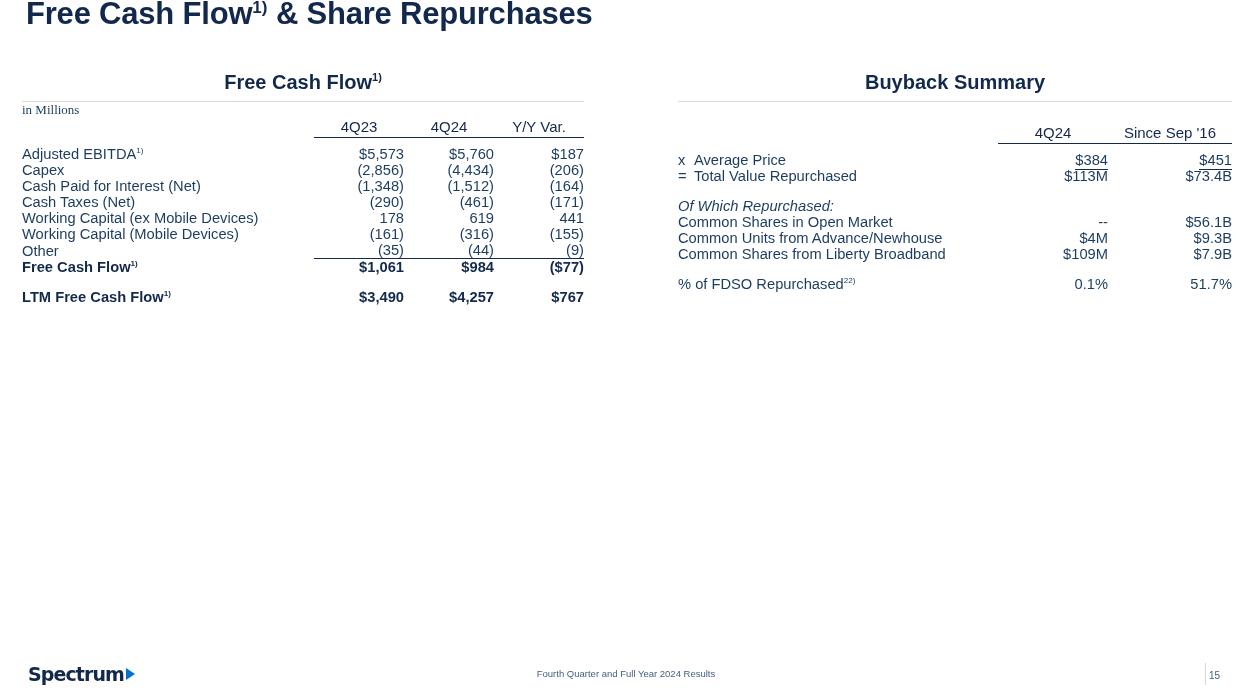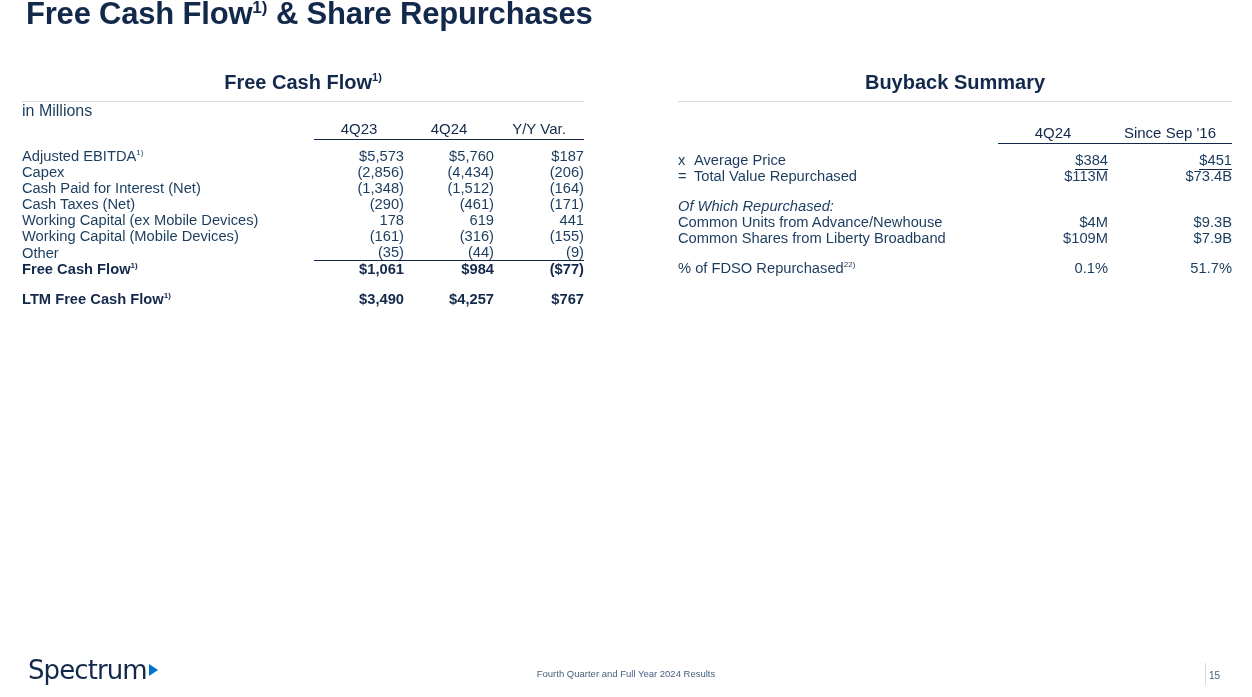--- a/index.html
+++ b/index.html
@@ -67,25 +67,26 @@
     color: #1b3c5e;
   }
   table.fin td, table.fin th {
     padding: 0;
     font-weight: normal;
     vertical-align: bottom;
     white-space: nowrap;
   }
 
   .units-cell {
-    font-size: 16px;
+    font-size: 13px;
     color: #1b3c5e;
     padding-top: 7px;
     padding-left: 10px;
     padding-bottom: 2px;
+    font-family: Liberation Serif, serif;
   }
 
   .colhead {
     text-align: center;
     font-weight: bold;
     font-size: 15px;
     color: #13294b;
     padding-bottom: 1px;
   }
   .colhead span.ul {
@@ -127,22 +128,22 @@
   .logo {
     position: absolute;
     left: 28px;
     bottom: 12px;
     display: flex;
     align-items: center;
     gap: 2px;
   }
   .logo-text {
     font-family: "DejaVu Sans", sans-serif;
-    font-size: 26px;
-    font-weight: normal;
+    font-size: 19px;
+    font-weight: bold;
     color: #13294b;
     letter-spacing: -0.9px;
   }
   .logo-arrow {
     width: 0; height: 0;
     border-top: 6px solid transparent;
     border-bottom: 6px solid transparent;
     border-left: 9px solid #0073d1;
     margin-bottom: 1px;
   }
@@ -322,20 +323,25 @@
       <tr class="gap">
           <td colspan="3"></td>
         </tr>
 
       <tr>
         <td class="italic-head">Of Which Repurchased:</td>
         <td></td>
           <td></td>
       </tr>
 
+      <tr>
+        <td class="rowlabel indent1">Common Shares in Open Market</td>
+        <td class="num">--</td>
+        <td class="num">$56.1B</td>
+      </tr>
       <tr>
         <td class="rowlabel indent1">Common Units from Advance/Newhouse</td>
         <td class="num">$4M</td>
         <td class="num">$9.3B</td>
       </tr>
       <tr>
         <td class="rowlabel indent1">Common Shares from Liberty Broadband</td>
         <td class="num">$109M</td>
         <td class="num">$7.9B</td>
       </tr>

